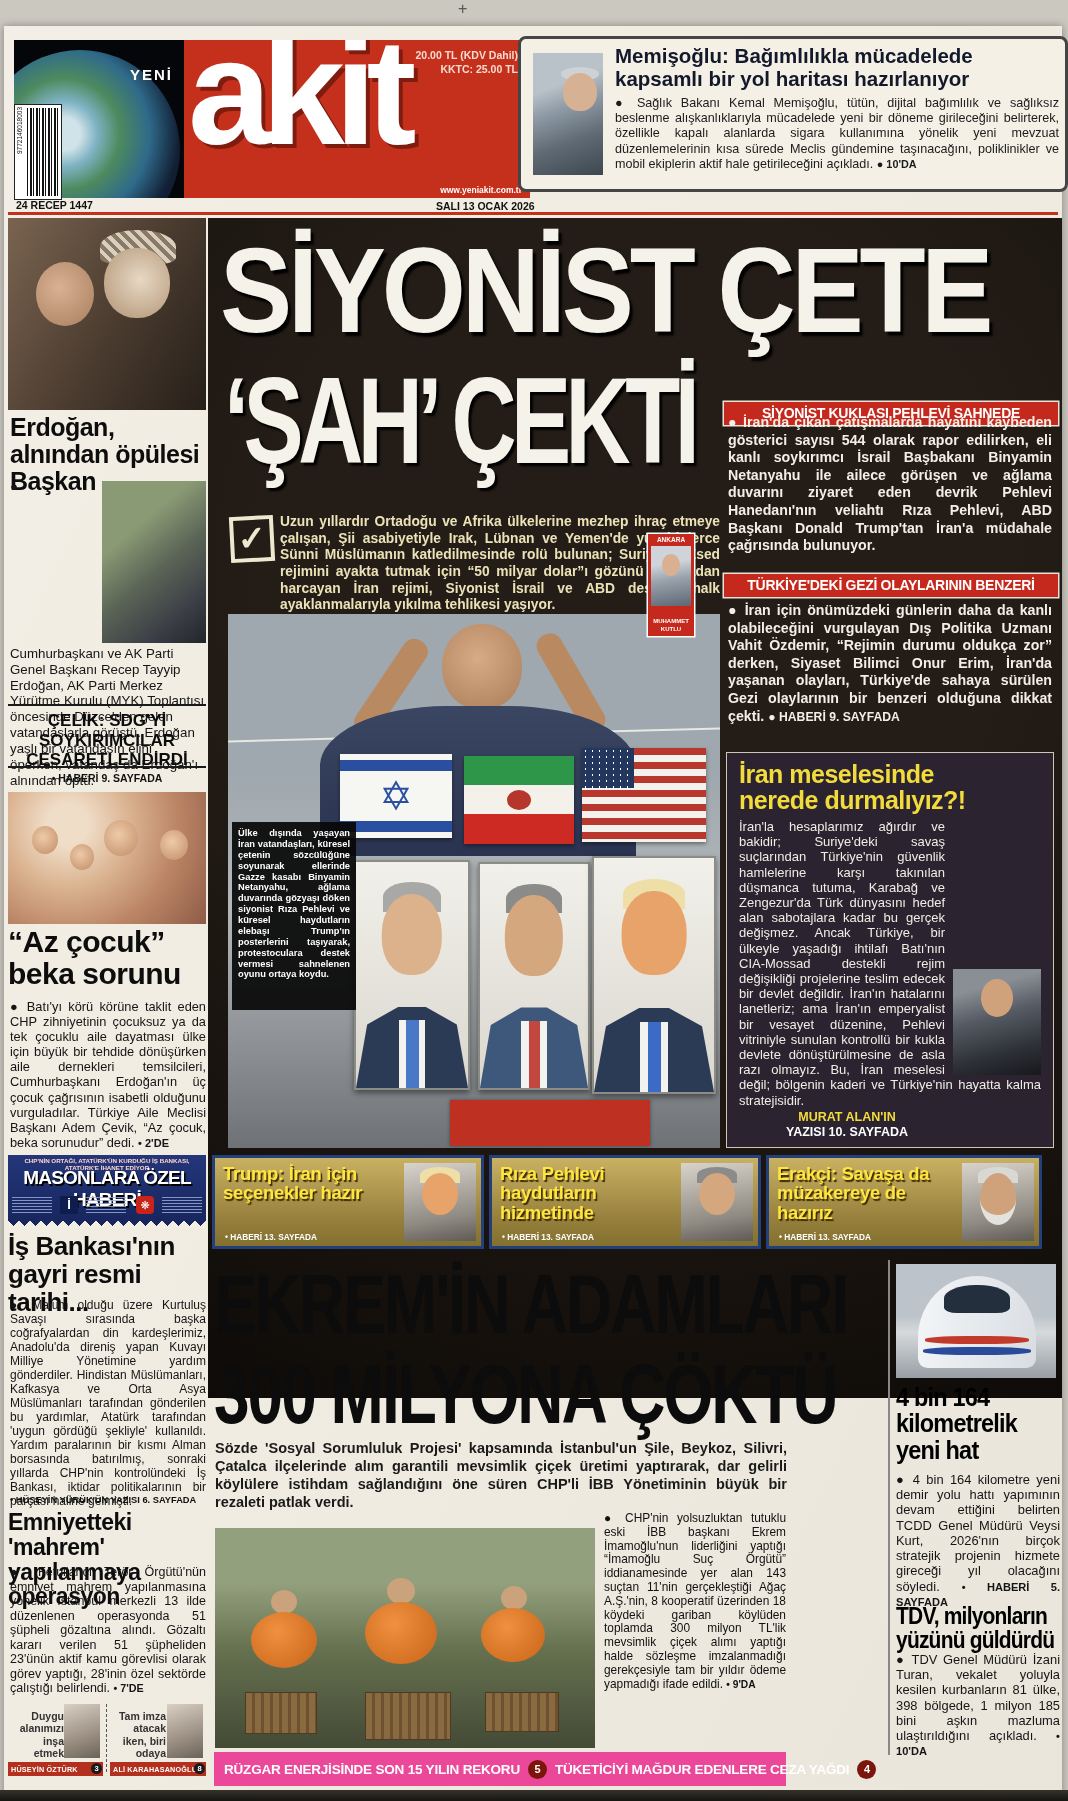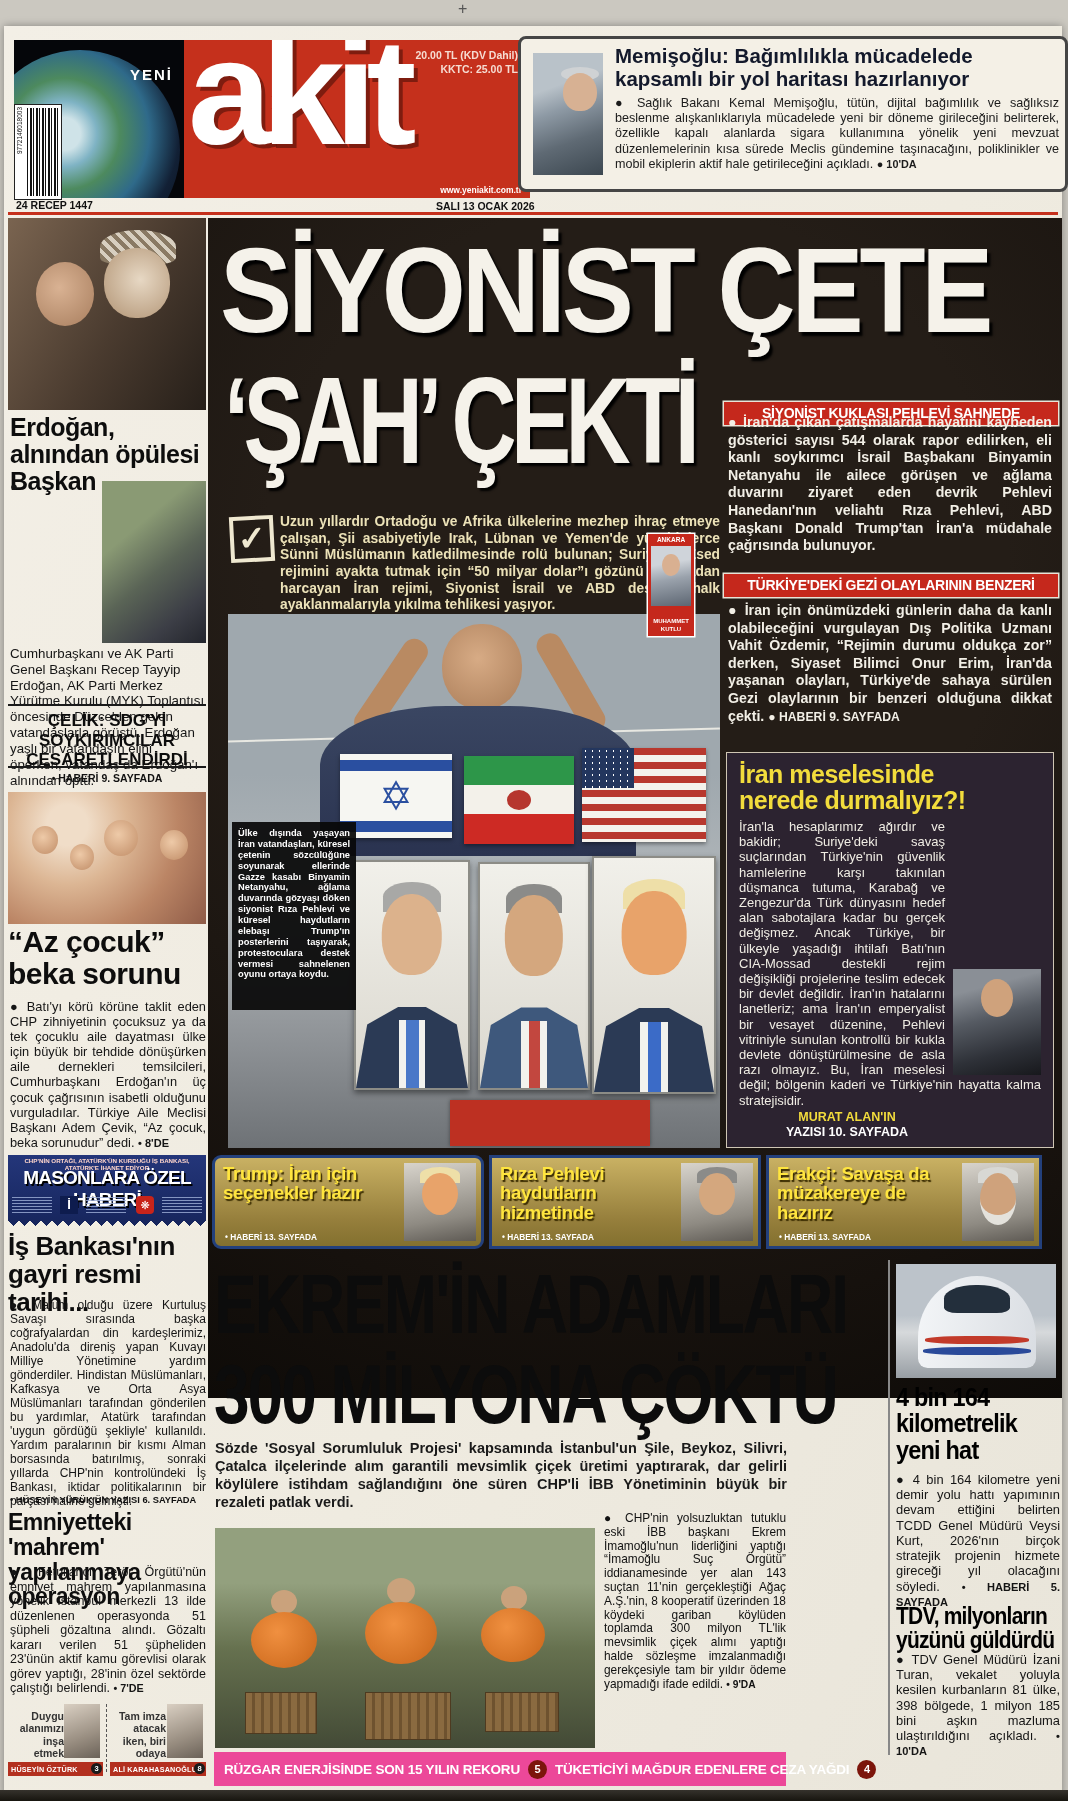--- a/index.html
+++ b/index.html
@@ -249,21 +249,21 @@
 
   <div class="abs family-photo">
     <div class="fam-face" style="left:24px;top:34px;width:26px;height:28px;"></div>
     <div class="fam-face" style="left:62px;top:52px;width:24px;height:26px;"></div>
     <div class="fam-face" style="left:96px;top:28px;width:34px;height:36px;"></div>
     <div class="fam-face" style="left:152px;top:38px;width:28px;height:30px;"></div>
   </div>
   <div class="abs az-title">“Az çocuk” beka sorunu</div>
   <div class="abs az-body">
     <span>● Batı'yı körü körüne taklit eden CHP zihniyetinin çocuksuz ya da tek çocuklu aile dayatması ülke için büyük bir tehdide dönüşürken aile dernekleri temsilcileri, Cumhurbaşkanı Erdoğan'ın üç çocuk çağrısının isabetli olduğunu vurguladılar. Türkiye Aile Meclisi Başkanı Adem Çevik, “Az çocuk, beka sorunudur” dedi.</span>
-    <span class="inref">• 8'DE</span>
+    <span class="inref">• 2'DE</span>
   </div>
 
   <div class="abs mason">
     <div class="mason-kicker">CHP'NİN ORTAĞI, ATATÜRK'ÜN KURDUĞU İŞ BANKASI, ATATÜRK'E İHANET EDİYOR</div>
     <div class="mason-title">MASONLARA ÖZEL HABERİ</div>
     <div class="mason-logos">
       <div class="mcol" style="left:4px;"></div>
       <div class="mlogo1">İ</div>
       <div class="mcol" style="left:78px;"></div>
       <div class="mlogo2">❋</div>
@@ -372,21 +372,21 @@
         </div>
         <span>İran'la hesaplarımız ağırdır ve bakidir; Suriye'deki savaş suçlarından Türkiye'nin güvenlik hamlelerine karşı takınılan düşmanca tutuma, Karabağ ve Zengezur'da Türk dünyasını hedef alan sabotajlara kadar bu gerçek değişmez. Ancak Türkiye, bir ülkeyle yaşadığı ihtilafı Batı'nın CIA-Mossad destekli rejim değişikliği projelerine teslim edecek bir devlet değildir. İran'ın hatalarını lanetleriz; ama İran'ın emperyalist bir vesayet düzenine, Pehlevi vitriniyle sunulan kontrollü bir kukla devlete dönüştürülmesine de asla razı olmayız. Bu, İran meselesi değil; bölgenin kaderi ve Türkiye'nin hayatta kalma stratejisidir.</span>
       </div>
       <div class="iran-byline">
         <div class="ibl1">MURAT ALAN'IN</div>
         <div class="ibl2">YAZISI 10. SAYFADA</div>
       </div>
     </div>
   </div>
 
-  <div class="abs qbox" style="left:212px;width:272px;border-radius:9px;">
+  <div class="abs qbox" style="left:212px;width:272px;">
     <div class="qtitle">Trump: İran için seçenekler hazır</div>
     <div class="qref">• HABERİ 13. SAYFADA</div>
     <div class="qphoto">
       <div class="qh" style="background:#eedfa8;"></div>
       <div class="qface" style="background:#e8a36a;"></div>
     </div>
   </div>
   <div class="abs qbox" style="left:489px;width:272px;">
     <div class="qtitle">Rıza Pehlevi haydutların hizmetinde</div>
     <div class="qref">• HABERİ 13. SAYFADA</div>

